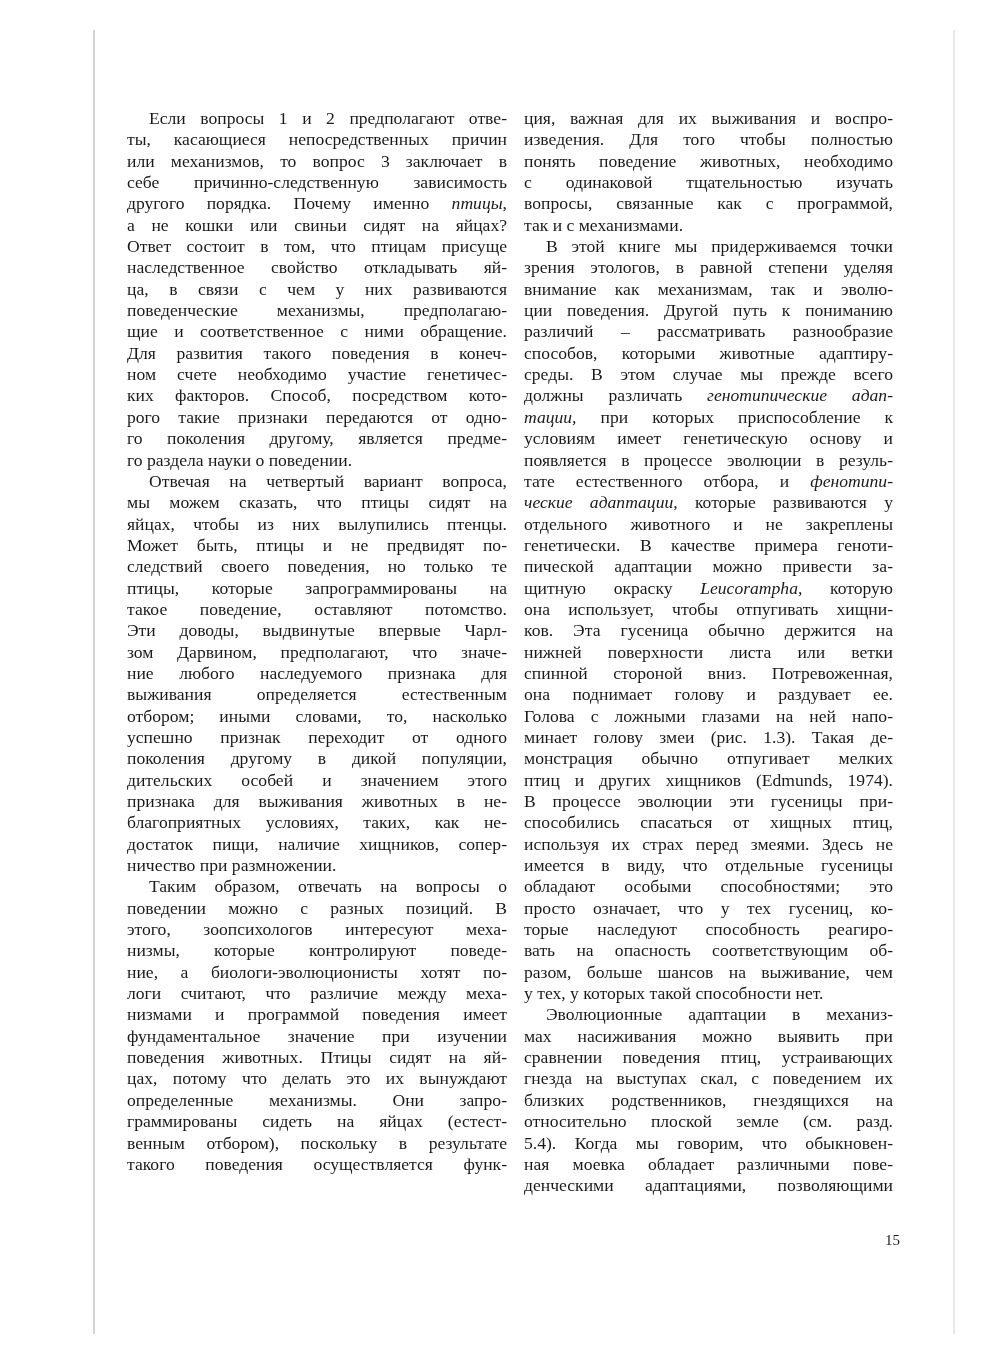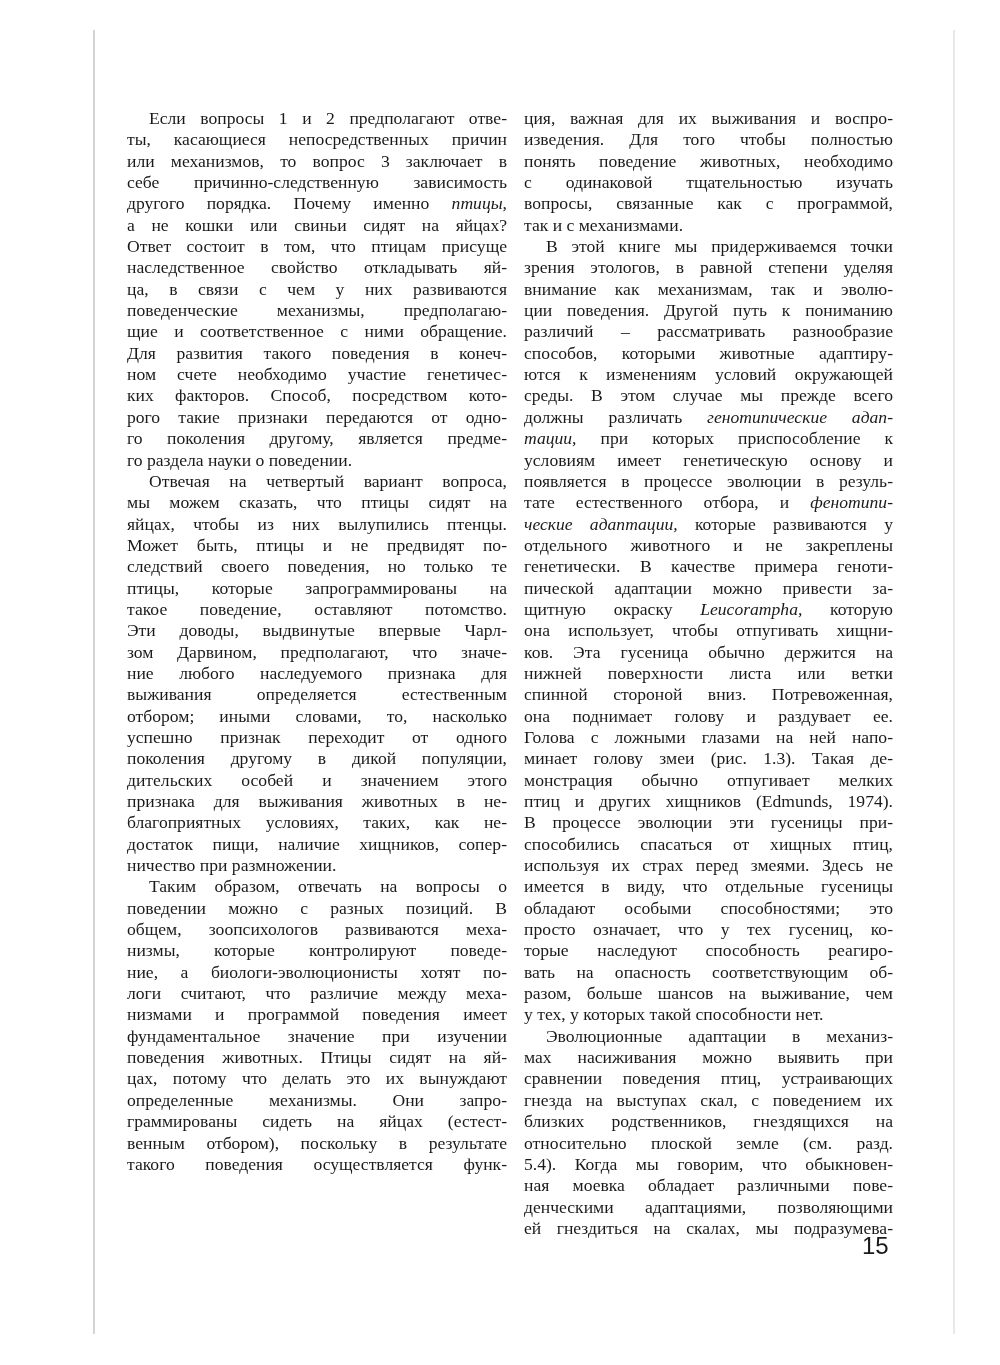--- a/index.html
+++ b/index.html
@@ -9,22 +9,22 @@
   .edge.left { left: 93px; }
   .edge.right { left: 953px; background: #e8e8e8; }
   .col { position: absolute; top: 108px; }
   .col.left { left: 127px; width: 380px; }
   .col.right { left: 524px; width: 369px; }
   .line { display: block; height: 21.35px; line-height: 21.35px; font-size: 17.6px;
           white-space: nowrap; text-align: justify; text-align-last: justify; }
   .line.last { text-align-last: left; }
   .line.indent { padding-left: 22px; }
   .it { font-style: italic; }
-  .page-number { position: absolute; left: 862px; top: 1232px; font-size: 24px;
-                 font-family: Liberation Sans, sans-serif; }
+  .page-number { position: absolute; left: 885px; top: 1232px; font-size: 15px;
+                 font-family: Liberation Serif, serif; }
 </style>
 </head>
 <body>
 
 <div class="edge left"></div>
 <div class="edge right"></div>
 
 <div class="col left" id="col-left">
     <span class="line indent">Если вопросы 1 и 2 предполагают отве-</span>
     <span class="line">ты, касающиеся непосредственных причин</span>
@@ -57,21 +57,21 @@
     <span class="line">отбором; иными словами, то, насколько</span>
     <span class="line">успешно признак переходит от одного</span>
     <span class="line">поколения другому в дикой популяции,</span>
     <span class="line">дительских особей и значением этого</span>
     <span class="line">признака для выживания животных в не-</span>
     <span class="line">благоприятных условиях, таких, как не-</span>
     <span class="line">достаток пищи, наличие хищников, сопер-</span>
     <span class="line last">ничество при размножении.</span>
     <span class="line indent">Таким образом, отвечать на вопросы о</span>
     <span class="line">поведении можно с разных позиций. В</span>
-    <span class="line">общем, зоопсихологов развиваются меха-</span>
+    <span class="line">этого, зоопсихологов интересуют меха-</span>
     <span class="line">низмы, которые контролируют поведе-</span>
     <span class="line">ние, а биологи-эволюционисты хотят по-</span>
     <span class="line">логи считают, что различие между меха-</span>
     <span class="line">низмами и программой поведения имеет</span>
     <span class="line">фундаментальное значение при изучении</span>
     <span class="line">поведения животных. Птицы сидят на яй-</span>
     <span class="line">цах, потому что делать это их вынуждают</span>
     <span class="line">определенные механизмы. Они запро-</span>
     <span class="line">граммированы сидеть на яйцах (естест-</span>
     <span class="line">венным отбором), поскольку в результате</span>
@@ -83,21 +83,20 @@
     <span class="line">понять поведение животных, необходимо</span>
     <span class="line">с одинаковой тщательностью изучать</span>
     <span class="line">вопросы, связанные как с программой,</span>
     <span class="line last">так и с механизмами.</span>
     <span class="line indent">В этой книге мы придерживаемся точки</span>
     <span class="line">зрения этологов, в равной степени уделяя</span>
     <span class="line">внимание как механизмам, так и эволю-</span>
     <span class="line">ции поведения. Другой путь к пониманию</span>
     <span class="line">различий – рассматривать разнообразие</span>
     <span class="line">способов, которыми животные адаптиру-</span>
-    <span class="line">ются к изменениям условий окружающей</span>
     <span class="line">среды. В этом случае мы прежде всего</span>
     <span class="line"><span>должны различать </span><span class="it">генотипические адап-</span><span></span></span>
     <span class="line"><span></span><span class="it">тации,</span><span> при которых приспособление к</span></span>
     <span class="line">условиям имеет генетическую основу и</span>
     <span class="line">появляется в процессе эволюции в резуль-</span>
     <span class="line"><span>тате естественного отбора, и </span><span class="it">фенотипи-</span><span></span></span>
     <span class="line"><span></span><span class="it">ческие адаптации,</span><span> которые развиваются у</span></span>
     <span class="line">отдельного животного и не закреплены</span>
     <span class="line">генетически. В качестве примера геноти-</span>
     <span class="line">пической адаптации можно привести за-</span>
@@ -123,16 +122,15 @@
     <span class="line last">у тех, у которых такой способности нет.</span>
     <span class="line indent">Эволюционные адаптации в механиз-</span>
     <span class="line">мах насиживания можно выявить при</span>
     <span class="line">сравнении поведения птиц, устраивающих</span>
     <span class="line">гнезда на выступах скал, с поведением их</span>
     <span class="line">близких родственников, гнездящихся на</span>
     <span class="line">относительно плоской земле (см. разд.</span>
     <span class="line">5.4). Когда мы говорим, что обыкновен-</span>
     <span class="line">ная моевка обладает различными пове-</span>
     <span class="line">денческими адаптациями, позволяющими</span>
-    <span class="line">ей гнездиться на скалах, мы подразумева-</span>
   </div>
 
 <div class="page-number">15</div>
 
 </body></html>

